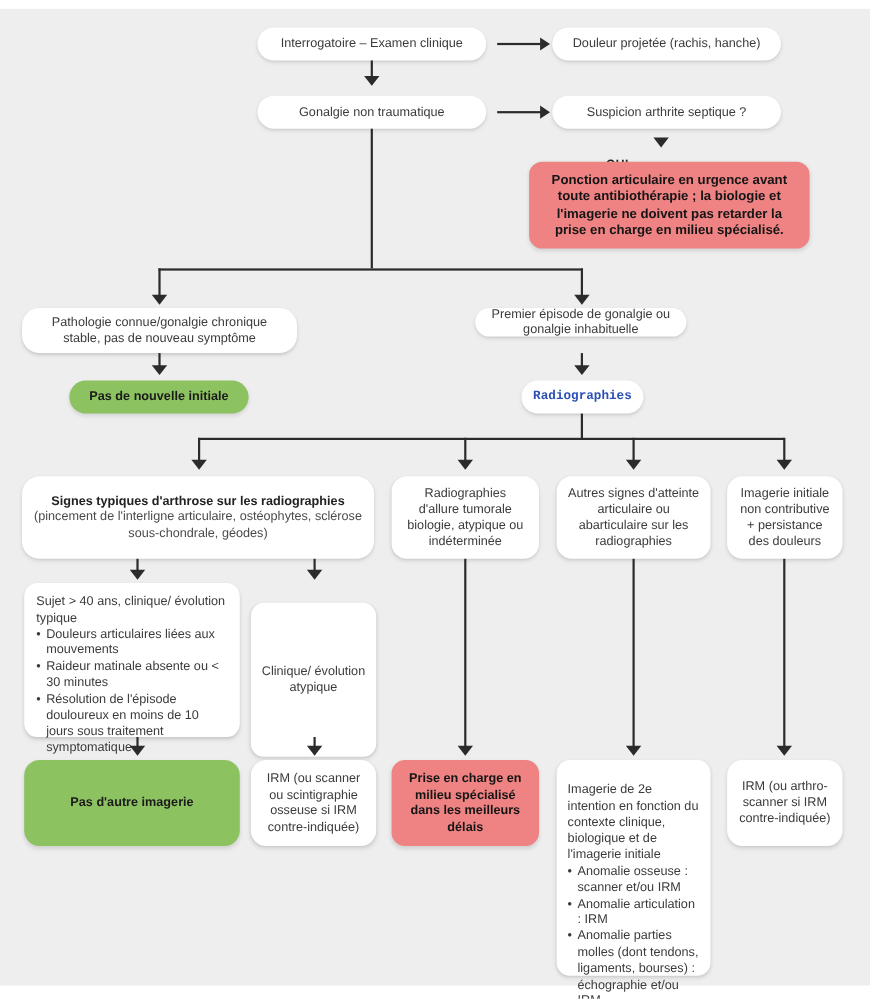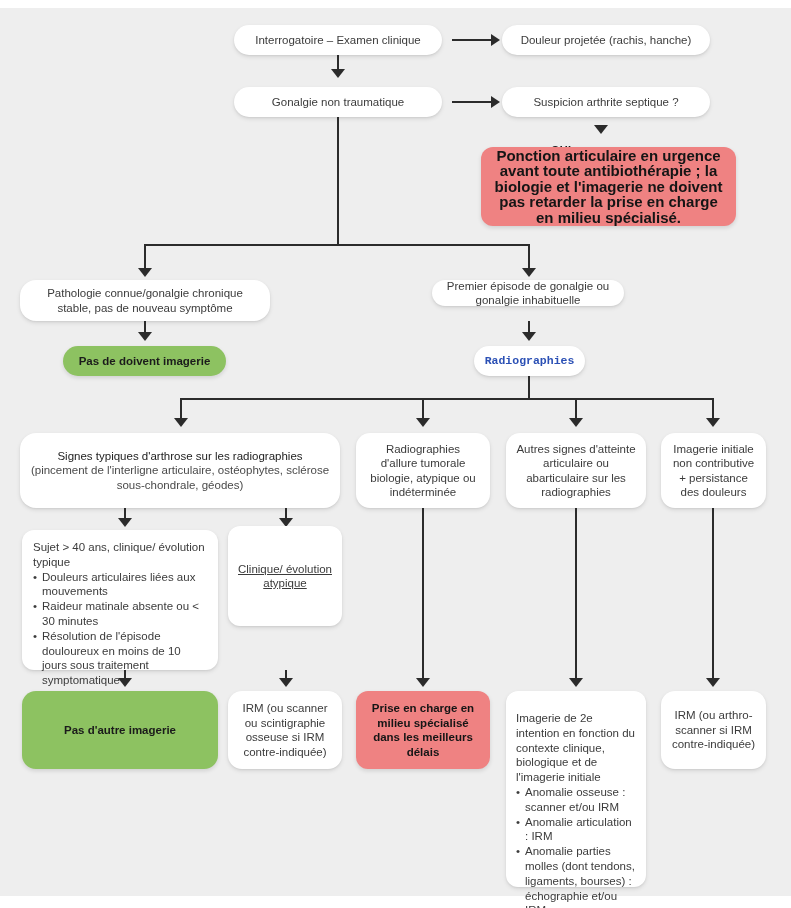--- a/index.html
+++ b/index.html
@@ -52,21 +52,21 @@
   }
   .node.blue-text {
     color: #2b50b5;
     font-weight: bold;
     font-family: Liberation Mono, monospace;
   }
   .node.left-align {
     text-align: left;
     justify-content: flex-start;
   }
-  .node .hdr { font-weight: normal; color: #222; }
+  .node .hdr { font-weight: bold; color: #222; }
   .node .sub { color: #4a4a4a; }
   .bullets {
     margin: 0;
     padding: 0;
     list-style: none;
     text-align: left;
   }
   .bullets li {
     position: relative;
     padding-left: 9px;
@@ -132,21 +132,21 @@
   <div class="node pill" style="left:502px; top:79px; width:208px; height:30px;">
     <span>Suspicion arthrite septique ?</span>
   </div>
 
   <div class="line hline" style="left:452px; top:93px; width:40px;"></div>
   <div class="arrow-right" style="left:491px; top:88px;"></div>
 
   <div class="oui-label" style="left:551px; top:118px;margin-top:18px;">OUI</div>
   <div class="arrow-down" style="left:594px; top:117px;"></div>
 
-  <div class="node red" style="left:481px; top:139px; width:255px; height:79px; border-radius:12px; line-height:15.5px; font-size:15px;">
+  <div class="node red" style="left:481px; top:139px; width:255px; height:79px; border-radius:12px; line-height:15.5px; font-size:12px;">
     <span>Ponction articulaire en urgence avant toute antibiothérapie ; la biologie et l'imagerie ne doivent pas retarder la prise en charge en milieu spécialisé.</span>
   </div>
 
   <div class="line vline" style="left:337px; top:109px; width:1.6px; height:127px;"></div>
   <div class="line hline" style="left:144px; top:236px; width:386px;"></div>
   <div class="line vline" style="left:144px; top:236px; height:26px;"></div>
   <div class="line vline" style="left:528px; top:236px; height:26px;"></div>
   <div class="arrow-down" style="left:138px; top:260px;"></div>
   <div class="arrow-down" style="left:522px; top:260px;"></div>
 
@@ -158,21 +158,21 @@
     <span>Premier épisode de gonalgie ou gonalgie inhabituelle</span>
   </div>
 
   <div class="line vline" style="left:144px; top:313px; height:12px;"></div>
   <div class="arrow-down" style="left:138px; top:324px;"></div>
 
   <div class="line vline" style="left:528px; top:313px; height:12px;"></div>
   <div class="arrow-down" style="left:522px; top:324px;"></div>
 
   <div class="node pill green" style="left:63px; top:338px; width:163px; height:30px;">
-    <span>Pas de doivent imagerie</span>
+    <span>Pas de nouvelle initiale</span>
   </div>
 
   <div class="node pill blue-text" style="left:474px; top:338px; width:111px; height:30px;">
     <span>Radiographies</span>
   </div>
 
   <div class="line vline" style="left:528px; top:368px; height:23px;"></div>
   <div class="line hline" style="left:180px; top:390px; width:533px;"></div>
   <div class="line vline" style="left:180px; top:390px; height:22px;"></div>
   <div class="line vline" style="left:422px; top:390px; height:22px;"></div>
@@ -216,21 +216,21 @@
 
   <div class="node left-align" style="left:22px; top:522px; width:196px; height:140px; border-radius:12px; padding:10px 11px; line-height:14.8px;">
     <span style="display:block;">Sujet &gt; 40 ans, clinique/ évolution typique</span>
     <ul class="bullets">
       <li>Douleurs articulaires liées aux mouvements</li>
       <li>Raideur matinale absente ou &lt; 30 minutes</li>
       <li>Résolution de l'épisode douloureux en moins de 10 jours sous traitement symptomatique</li>
     </ul>
   </div>
 
-  <div class="node" style="left:228px; top:518px; width:114px; height:100px; border-radius:12px;text-decoration:underline;">
+  <div class="node" style="left:228px; top:540px; width:114px; height:140px; border-radius:12px;">
     <span>Clinique/ évolution atypique</span>
   </div>
 
   <div class="line vline" style="left:124px; top:662px; height:10px;"></div>
   <div class="arrow-down" style="left:118px; top:670px;"></div>
 
   <div class="line vline" style="left:285px; top:662px; height:10px;"></div>
   <div class="arrow-down" style="left:279px; top:670px;"></div>
 
   <div class="node green" style="left:22px; top:683px; width:196px; height:78px; border-radius:14px;">

